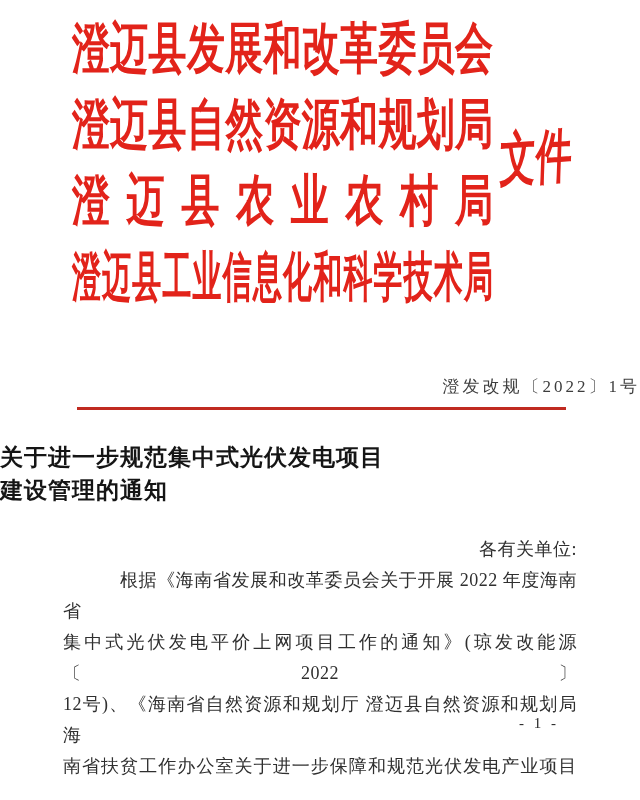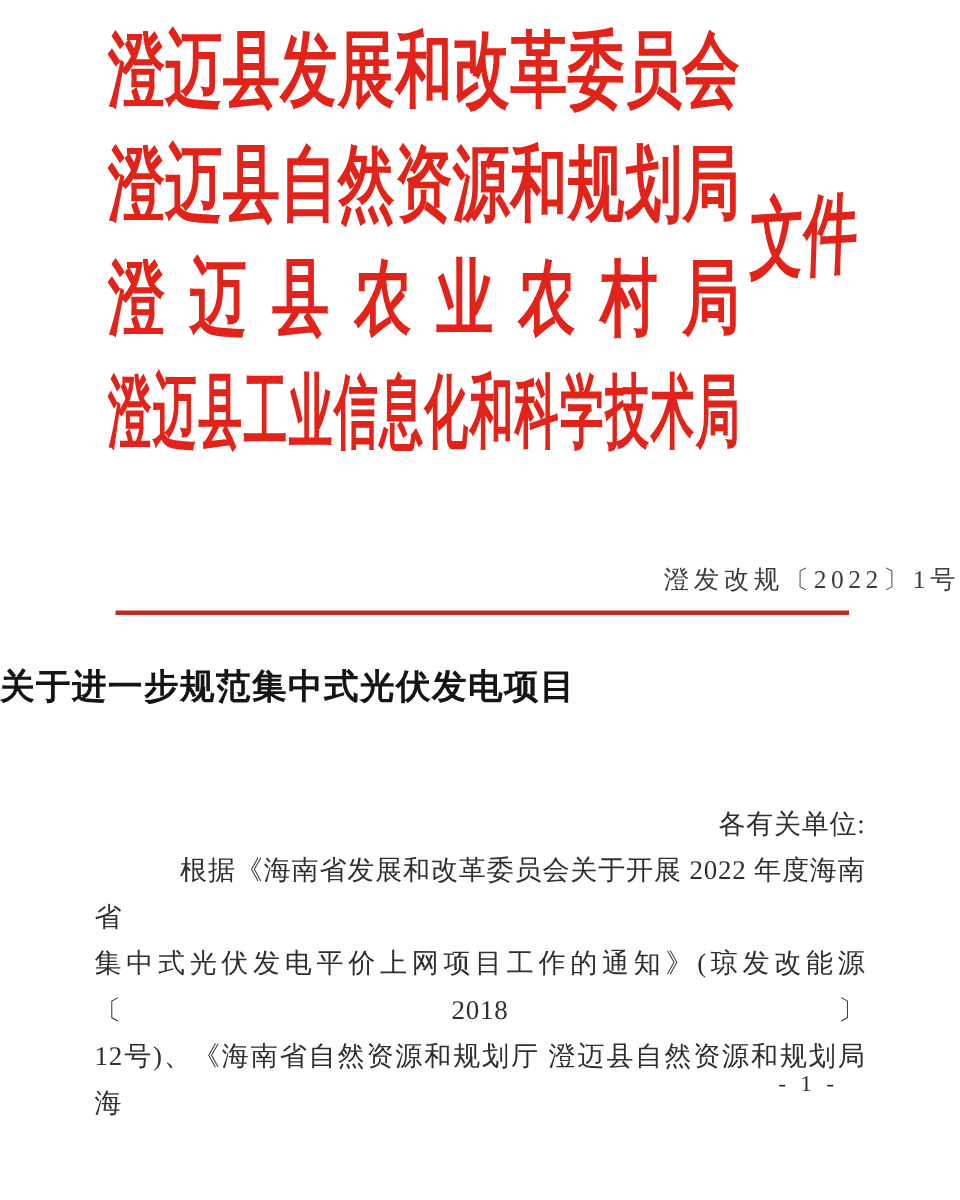--- a/index.html
+++ b/index.html
@@ -141,24 +141,26 @@
   </div>
 
   <div class="doc-type">文件</div>
 
   <div class="doc-number">澄发改规〔2022〕1号</div>
 
   <div class="red-rule"></div>
 
   <div class="title">
     <div>关于进一步规范集中式光伏发电项目</div>
+    <div>建设管理的通知</div>
   </div>
 
   <div class="body-text">
     <div class="salutation">各有关单位:</div>
     <div class="para-line indent">根据《海南省发展和改革委员会关于开展 2022 年度海南省</div>
-    <div class="para-line">集中式光伏发电平价上网项目工作的通知》(琼发改能源〔2018〕</div>
+    <div class="para-line">集中式光伏发电平价上网项目工作的通知》(琼发改能源〔2022〕</div>
     <div class="para-line">12号)、《海南省自然资源和规划厅 澄迈县自然资源和规划局 海</div>
+    <div class="para-line">南省扶贫工作办公室关于进一步保障和规范光伏发电产业项目</div>
   </div>
 
   <div class="page-num">- 1 -</div>
 
 </div>
 
 </body></html>

